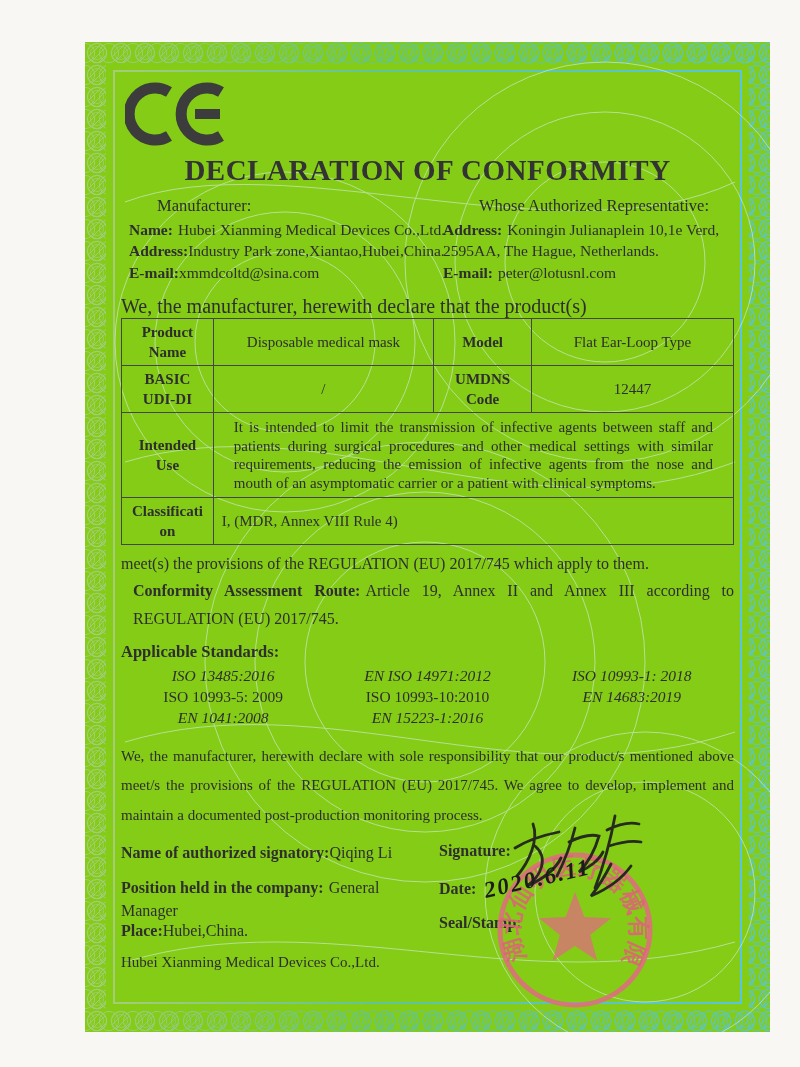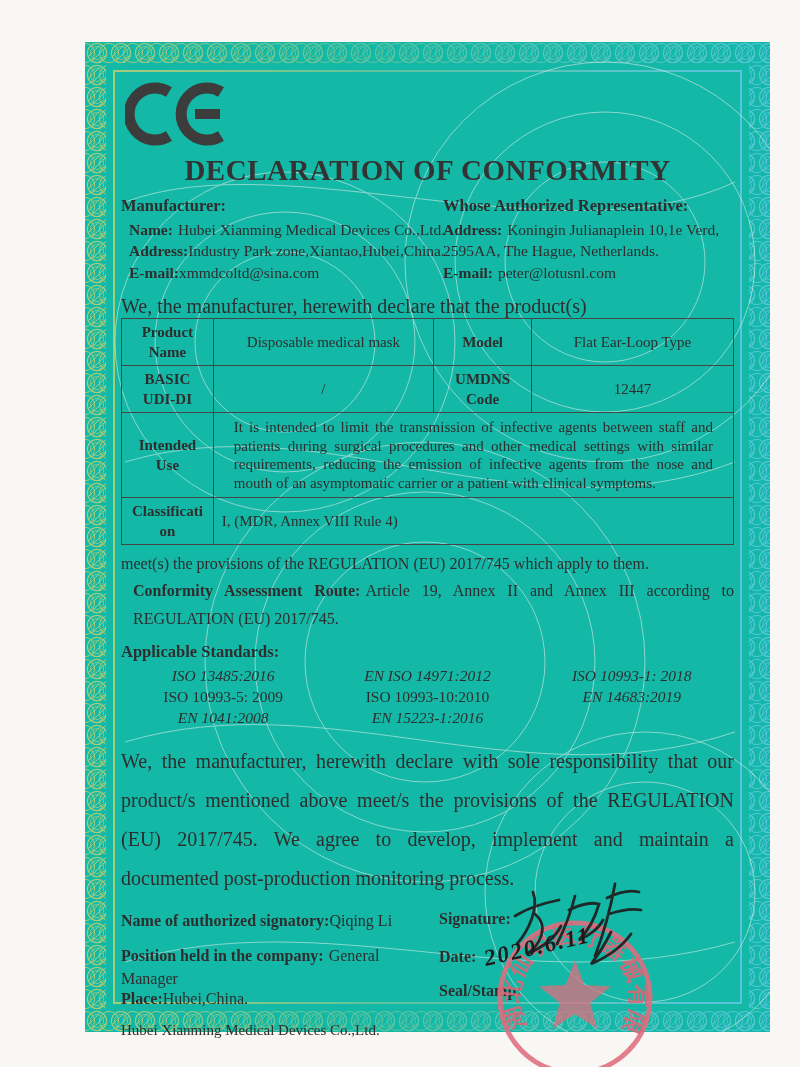--- a/index.html
+++ b/index.html
@@ -4,55 +4,55 @@
 <style>
   * { box-sizing: border-box; margin: 0; padding: 0; }
   html,body { width:800px; height:1067px; }
   body {
     background:#f8f7f4;
     font-family:"Liberation Serif","DejaVu Serif",serif;
     color:#2e2e2e;
     position:relative;
     overflow:hidden;
   }
-  .cert { position:absolute; left:85px; top:42px; width:685px; height:990px; background:#14b8a6; }
+  .cert { position:absolute; left:85px; top:42px; width:685px; height:990px; background:#84cc16; }
   .border-svg, .waves-svg { position:absolute; left:0; top:0; pointer-events:none; }
   .content { position:absolute; left:36px; top:32px; width:613px; height:926px; }
 
   .ce-wrap { margin:8px 0 0 4px; height:64px; }
   .sr { position:absolute; width:1px; height:1px; overflow:hidden; clip-path:inset(50%); }
 
   .title { text-align:center; font-size:29px; font-weight:bold; letter-spacing:.5px; color:#333; margin:8px 0 8px; }
 
   .cols { display:flex; margin-top:2px; }
   .col-left { width:322px; }
   .col-right { flex:1; }
   .cols p { font-size:15.5px; line-height:21.5px; }
-  .cols .head { font-size:16.5px; font-weight:bold; margin-bottom:2px; }
+  .cols .head { font-size:16.5px; font-weight:normal; margin-bottom:2px;margin-left:36px; }
   .col-left .ind { padding-left:8px; white-space:nowrap; }
   b.g { margin-right:5px; }
 
   .intro { margin:12px 0 0; font-size:20px; }
 
   table { width:100%; border-collapse:collapse; }
   td { border:1.6px solid #454545; font-size:15px; padding:3px 8px; vertical-align:middle; }
   td.lab { font-weight:bold; text-align:center; line-height:20px; }
   td.clab { word-break:break-all; }
   td.val { text-align:center; }
   tr.r1 { height:40px; } tr.r2 { height:46px; } tr.r4 { height:42px; }
   td.iu { text-align:justify; line-height:18.5px; padding:5px 20px; }
 
   .meets { margin:10px 0 4px; font-size:16px; }
   .route { font-size:16px; line-height:1.75; text-align:justify;margin-left:12px; }
   .stdhead { margin:9px 0 3px; font-size:16.5px; font-weight:bold; }
   .stds { display:flex; text-align:center; font-size:15.5px; line-height:21px; }
   .stds > div { width:33.33%; }
   .it { font-style:italic; }
 
-  .resp { margin:14px 0 0; font-size:20px; line-height:1.95; text-align:justify; }
+  .resp { margin:14px 0 0; font-size:15px; line-height:1.95; text-align:justify; }
 
   .bottom { position:relative; margin-top:12px; height:140px; font-size:16px; }
   .brow { position:absolute; left:0; width:305px; }
   .brow-name { top:2px; white-space:nowrap; }
   .brow-pos { top:34px; line-height:23px; }
   .brow-place { top:80px; }
   .brow-co { top:112px; font-size:15px; }
   .rlab { position:absolute; left:318px; font-weight:bold; }
   .rlab-sig { top:0; } .rlab-date { top:38px; } .rlab-seal { top:72px; }
 

